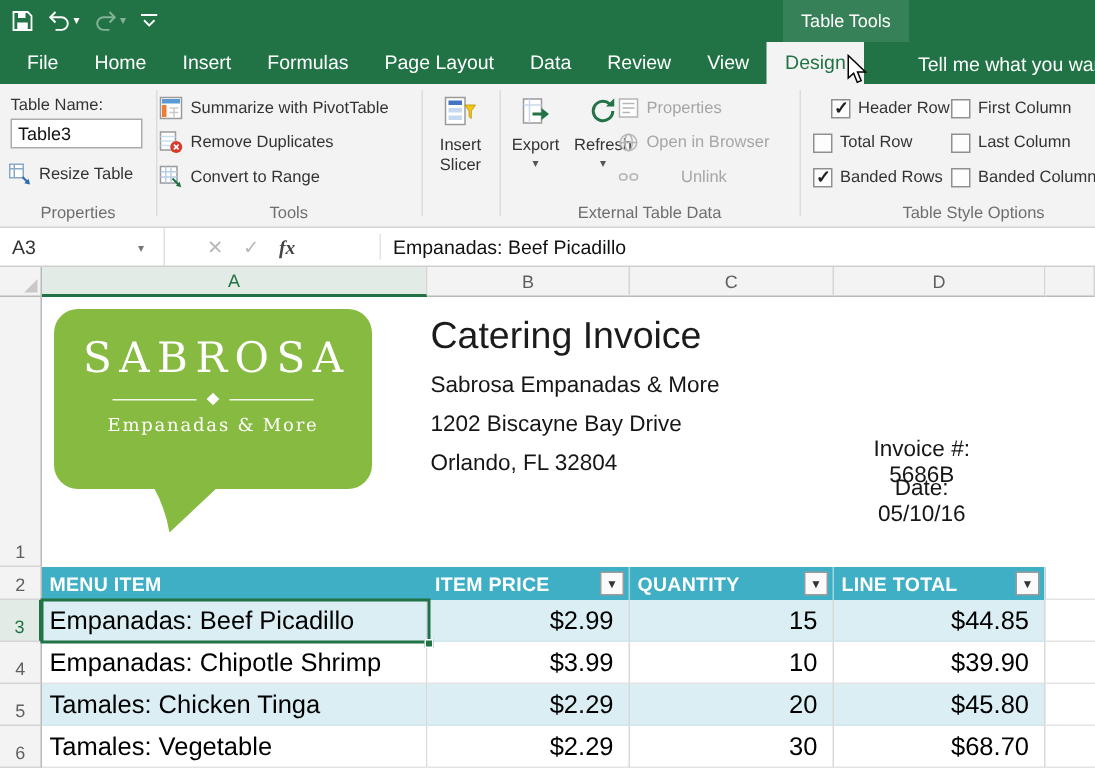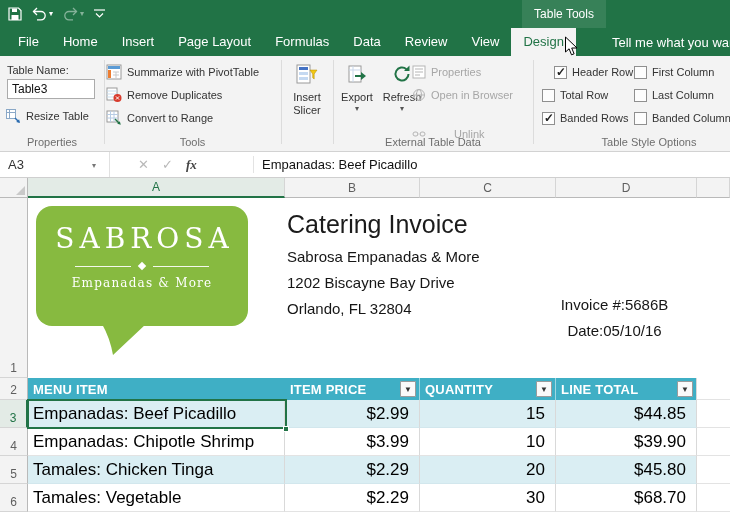--- a/index.html
+++ b/index.html
@@ -69,21 +69,21 @@
   .colhdr.sel { background:#e3ebe6; color:#217346; border-bottom:2px solid #217346; }
   .rowhdr { position:absolute; left:0; width:28px; background:#f3f3f3; font-size:12px; color:#5f5f5f;
             border-right:1px solid #b9b9b9; border-bottom:1px solid #d5d5d5;
             display:flex; align-items:flex-end; justify-content:center; padding-bottom:2px; }
   .rowhdr.sel { background:#e3ebe6; color:#217346; border-right:2px solid #217346; }
 
   
   .inv-title { position:absolute; left:287px; top:210px; font-size:25px; color:#1b1b1b; }
   .inv-line { position:absolute; left:287px; font-size:15px; color:#161616; }
   .inv-meta { position:absolute; left:540px; top:291px; width:149px; font-size:15px; color:#161616; }
-  .mrow { display:flex; justify-content:center; align-items:center; height:26px; }
+  .mrow { display:flex; justify-content:space-between; align-items:center; height:26px;flex-direction:column; }
 
   .logo { position:absolute; left:36px; top:206px; width:212px; height:120px; background:#87ba40;
           border-radius:16px; color:#fff; text-align:center; }
   .logo-name { margin-top:16px; font-family:"DejaVu Serif", serif; font-size:28px; letter-spacing:5px; text-indent:5px; }
   .logo-div { display:flex; align-items:center; justify-content:center; gap:8px; margin-top:8px; }
   .logo-div .line { width:56px; height:1px; background:rgba(255,255,255,.9); }
   .logo-div .diamond { width:6px; height:6px; background:#fff; transform:rotate(45deg); }
   .logo-tagline { margin-top:7px; font-family:"DejaVu Serif", serif; font-size:12px; letter-spacing:1.2px; }
   .logo-tail { position:absolute; left:100px; top:324px; }
 
@@ -147,22 +147,22 @@
           </svg>
       </span>
     </div>
     <div class="tabletools">Table Tools</div>
   </div>
 
   <div class="tabstrip">
     <span class="tab">File</span>
     <span class="tab">Home</span>
     <span class="tab">Insert</span>
+    <span class="tab">Formulas</span>
     <span class="tab">Page Layout</span>
-    <span class="tab">Formulas</span>
     <span class="tab">Data</span>
     <span class="tab">Review</span>
     <span class="tab">View</span>
     <span class="tab active">Design</span>
   </div>
   <div class="tellme">
     <svg width="12" height="16" viewBox="0 0 12 16">
         <circle cx="6" cy="6" r="4.5" fill="none" stroke="#fff" stroke-width="1.2"></circle>
         <path d="M4.5 12h3M4.5 14h3" stroke="#fff" stroke-width="1.2"></path>
       </svg>
@@ -265,21 +265,21 @@
         <span>Properties</span>
       </div>
       <div class="rib-item disabled" style="left:412px; top:29px;">
         <svg width="14" height="14" viewBox="0 0 14 14">
             <circle cx="7" cy="7" r="5.5" fill="none" stroke="#b5b5b5"></circle>
             <ellipse cx="7" cy="7" rx="2.5" ry="5.5" fill="none" stroke="#b5b5b5"></ellipse>
             <path d="M1.5 7h11" stroke="#b5b5b5"></path>
           </svg>
         <span>Open in Browser</span>
       </div>
-      <div class="rib-item disabled" style="left:412px; top:68px;gap:28px;">
+      <div class="rib-item disabled" style="left:412px; top:52px;gap:28px;">
         <svg width="14" height="14" viewBox="0 0 14 14">
             <rect x="1" y="5" width="5" height="4" rx="2" fill="none" stroke="#b5b5b5"></rect>
             <rect x="8" y="5" width="5" height="4" rx="2" fill="none" stroke="#b5b5b5"></rect>
             <path d="M5 7h1M8 7h1" stroke="#b5b5b5"></path>
           </svg>
         <span>Unlink</span>
       </div>
       <div class="grp-label" style="left:334px; width:198px;">External Table Data</div>
     </div>
     <div class="rib-divider" style="left:533px;"></div>

